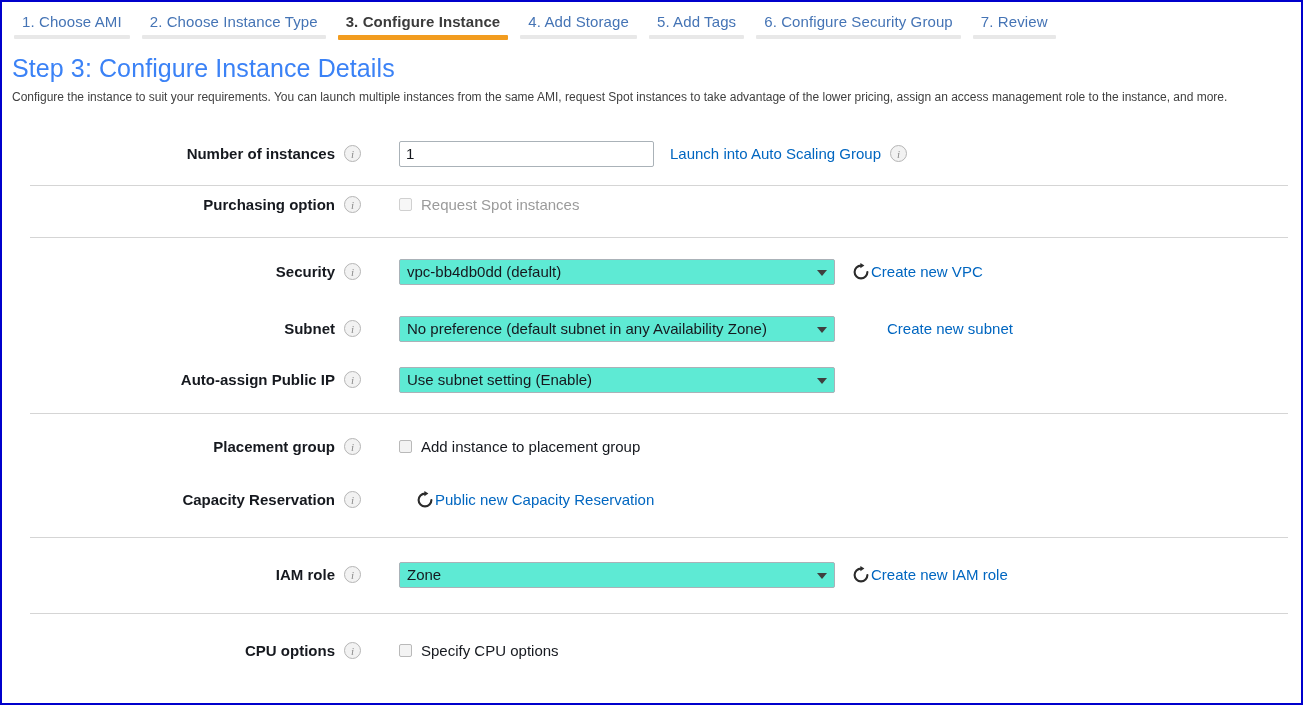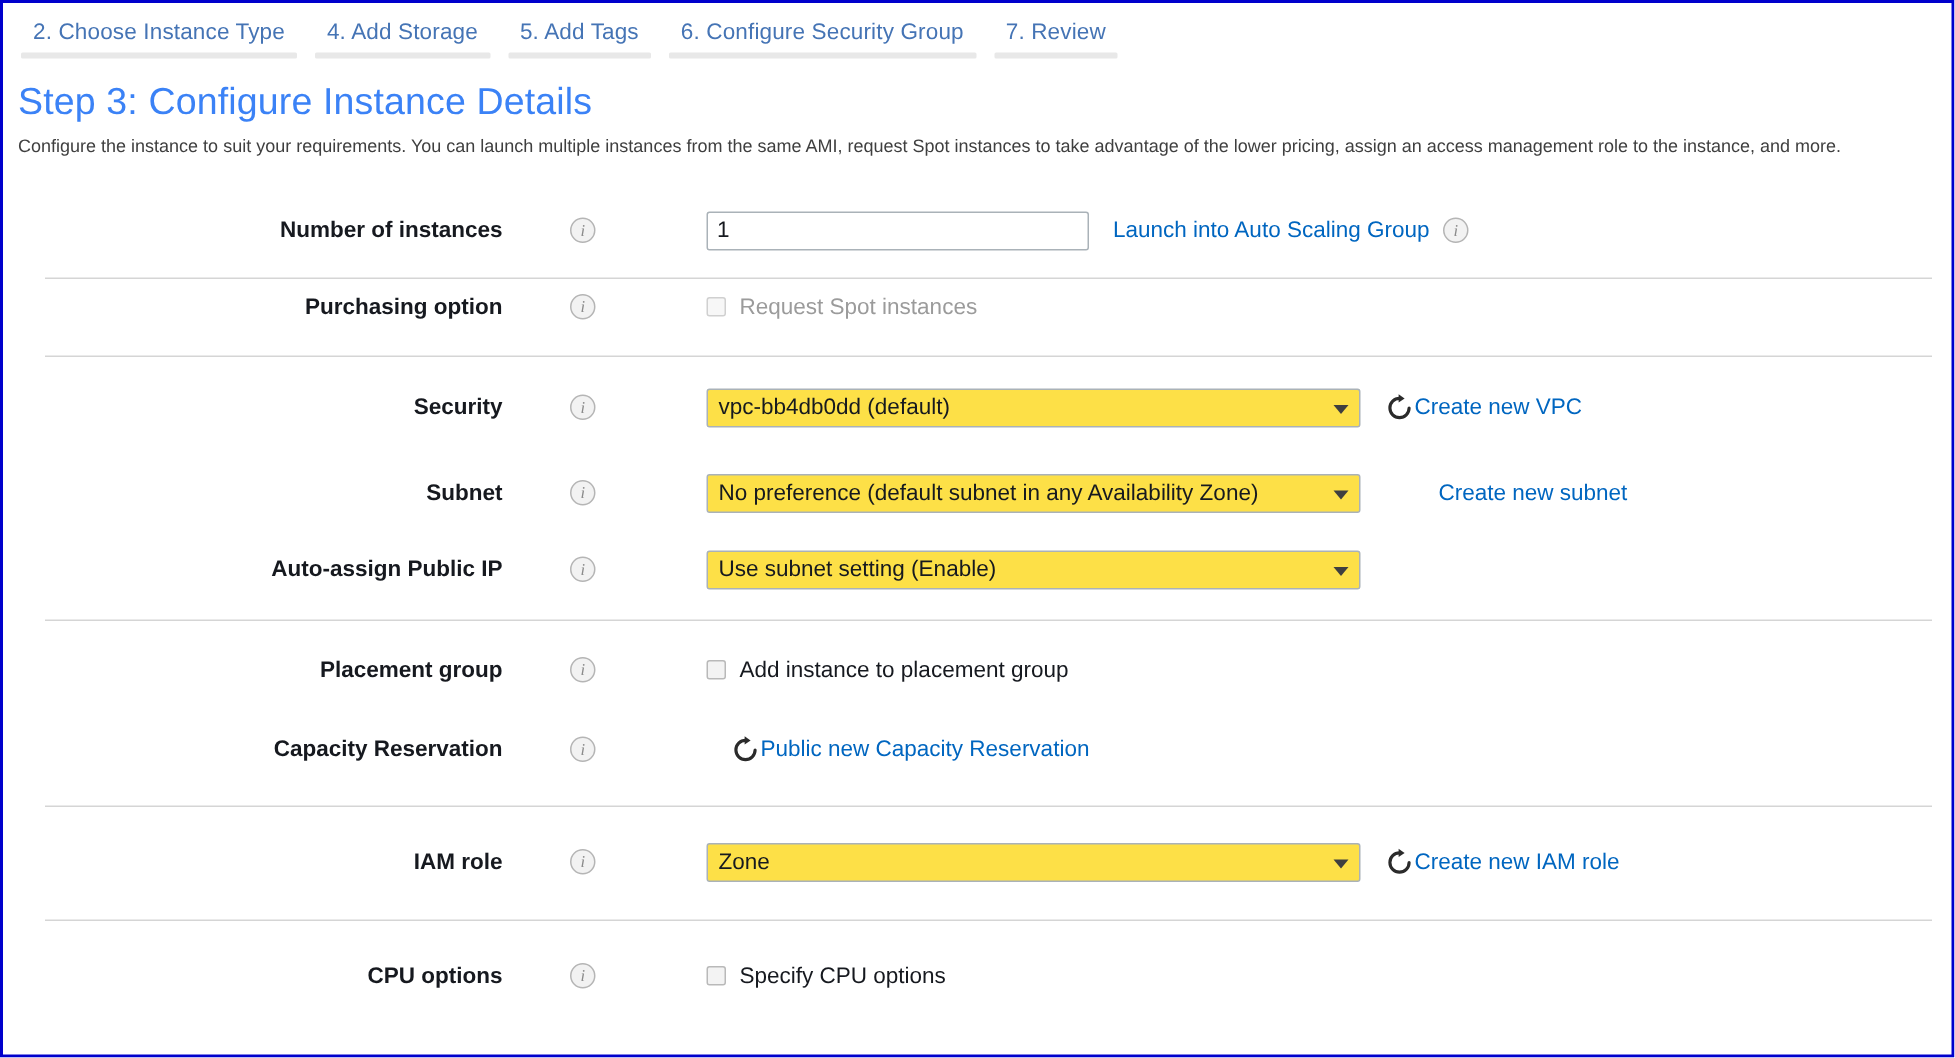--- a/index.html
+++ b/index.html
@@ -99,21 +99,20 @@
     top: 0;
     left: 28px;
     right: 13px;
     height: 1px;
     background: #d5d5d5;
   }
   .row {
     display: flex;
     align-items: center;
     min-height: 39px;
-    gap: 36px;
   }
   .row-label {
     width: 333px;
     flex: 0 0 333px;
     text-align: right;
     font-size: 15px;
     font-weight: bold;
     color: #16191f;
     padding-right: 0;
     line-height: 20px;
@@ -156,21 +155,21 @@
     outline: none;
   }
 
   .select {
     position: relative;
     box-sizing: border-box;
     width: 436px;
     height: 26px;
     border: 1px solid #aab2b8;
     border-radius: 2px;
-    background: #fde047;
+    background: #5eead4;
     display: flex;
     align-items: center;
     cursor: pointer;
   }
   .select .sel-text {
     font-size: 15px;
     color: #16191f;
     padding-left: 7px;
     padding-right: 24px;
     white-space: nowrap;
@@ -238,26 +237,34 @@
   .group-pad { padding: 9px 0 9px 0; }
   .rowgap { height: 5px; }
 </style>
 </head>
 <body>
 
 <div class="page">
 
   <div class="wizard">
 
+    <div class="tab">
+      <span class="tab-label">1. Choose AMI</span>
+      <span class="tab-underline"></span>
+    </div>
 
     <div class="tab">
       <span class="tab-label">2. Choose Instance Type</span>
       <span class="tab-underline"></span>
     </div>
 
+    <div class="tab active">
+      <span class="tab-label">3. Configure Instance</span>
+      <span class="tab-underline"></span>
+    </div>
 
     <div class="tab">
       <span class="tab-label">4. Add Storage</span>
       <span class="tab-underline"></span>
     </div>
 
     <div class="tab">
       <span class="tab-label">5. Add Tags</span>
       <span class="tab-underline"></span>
     </div>

